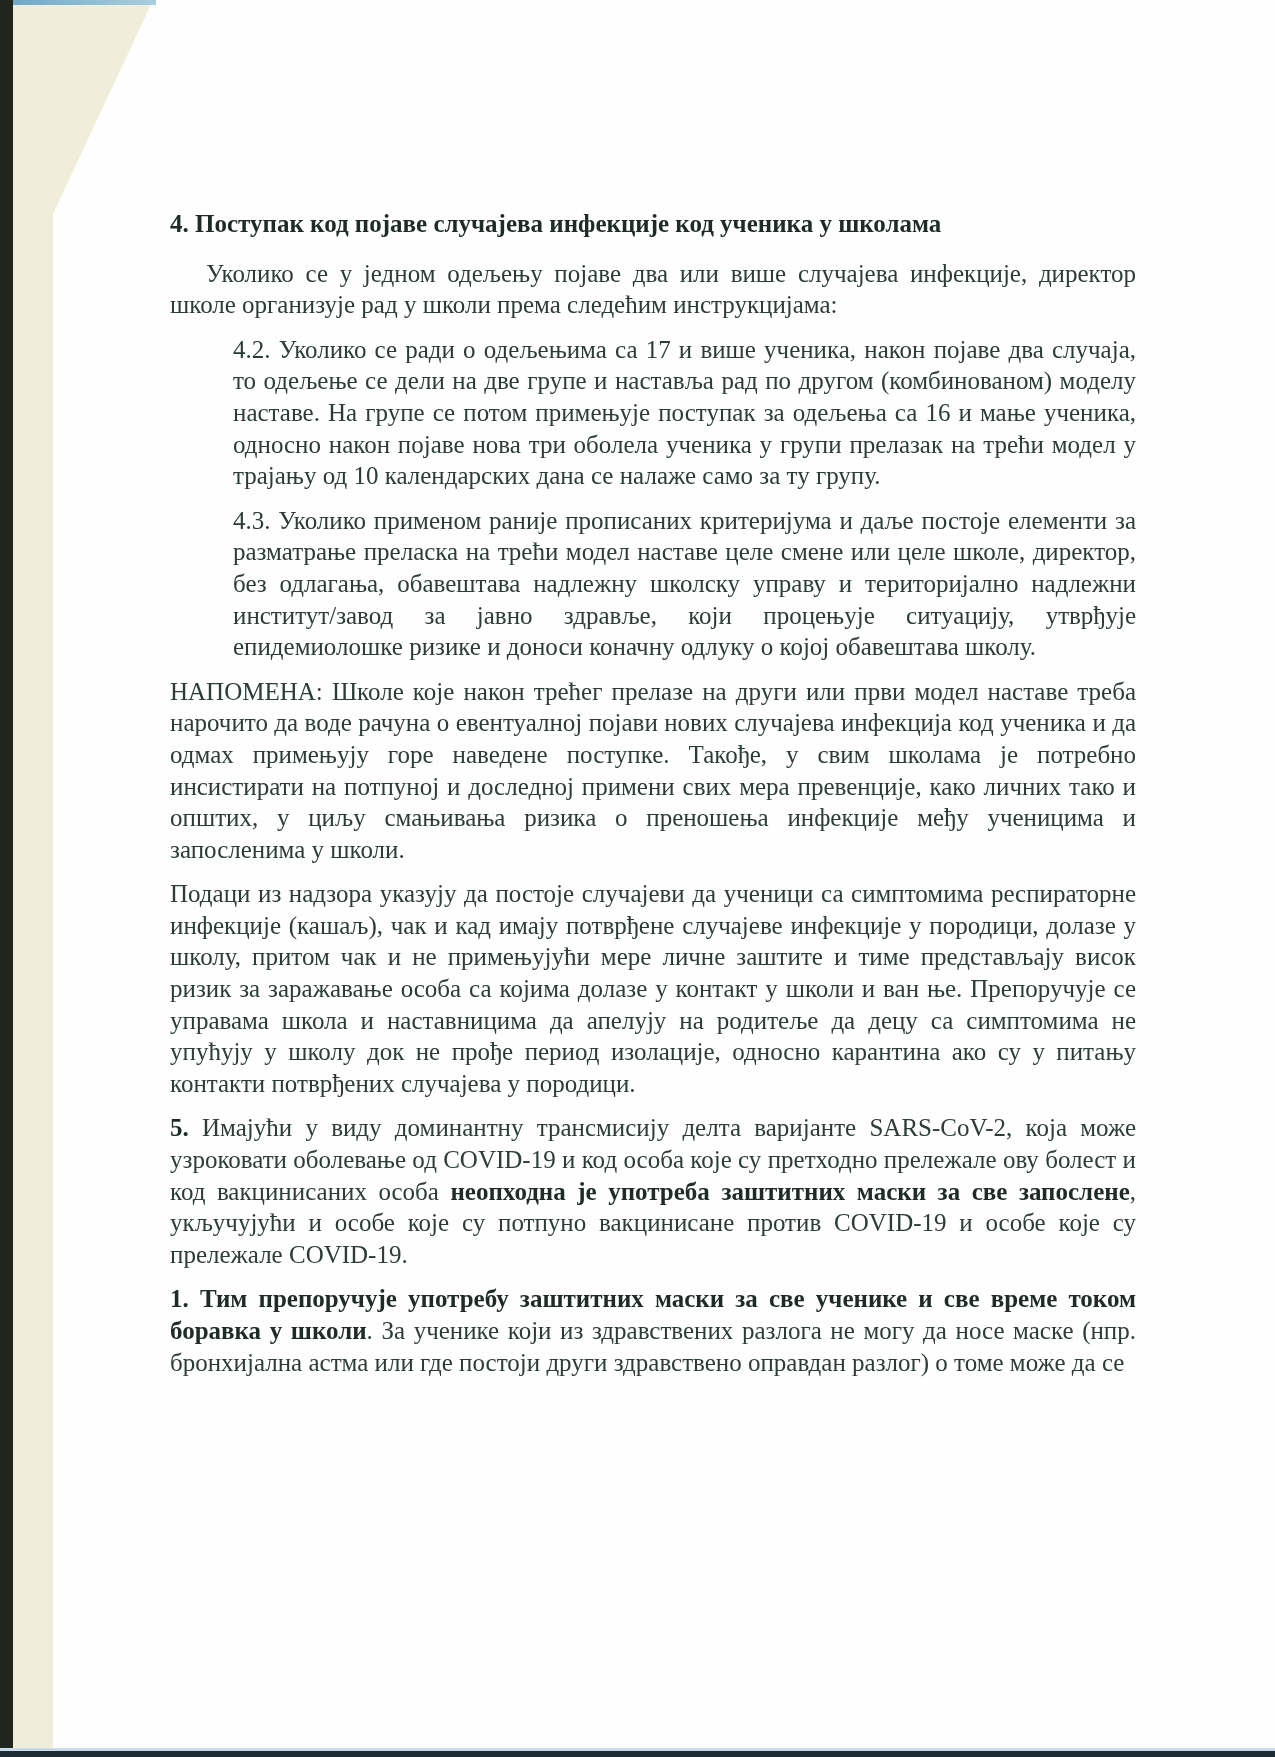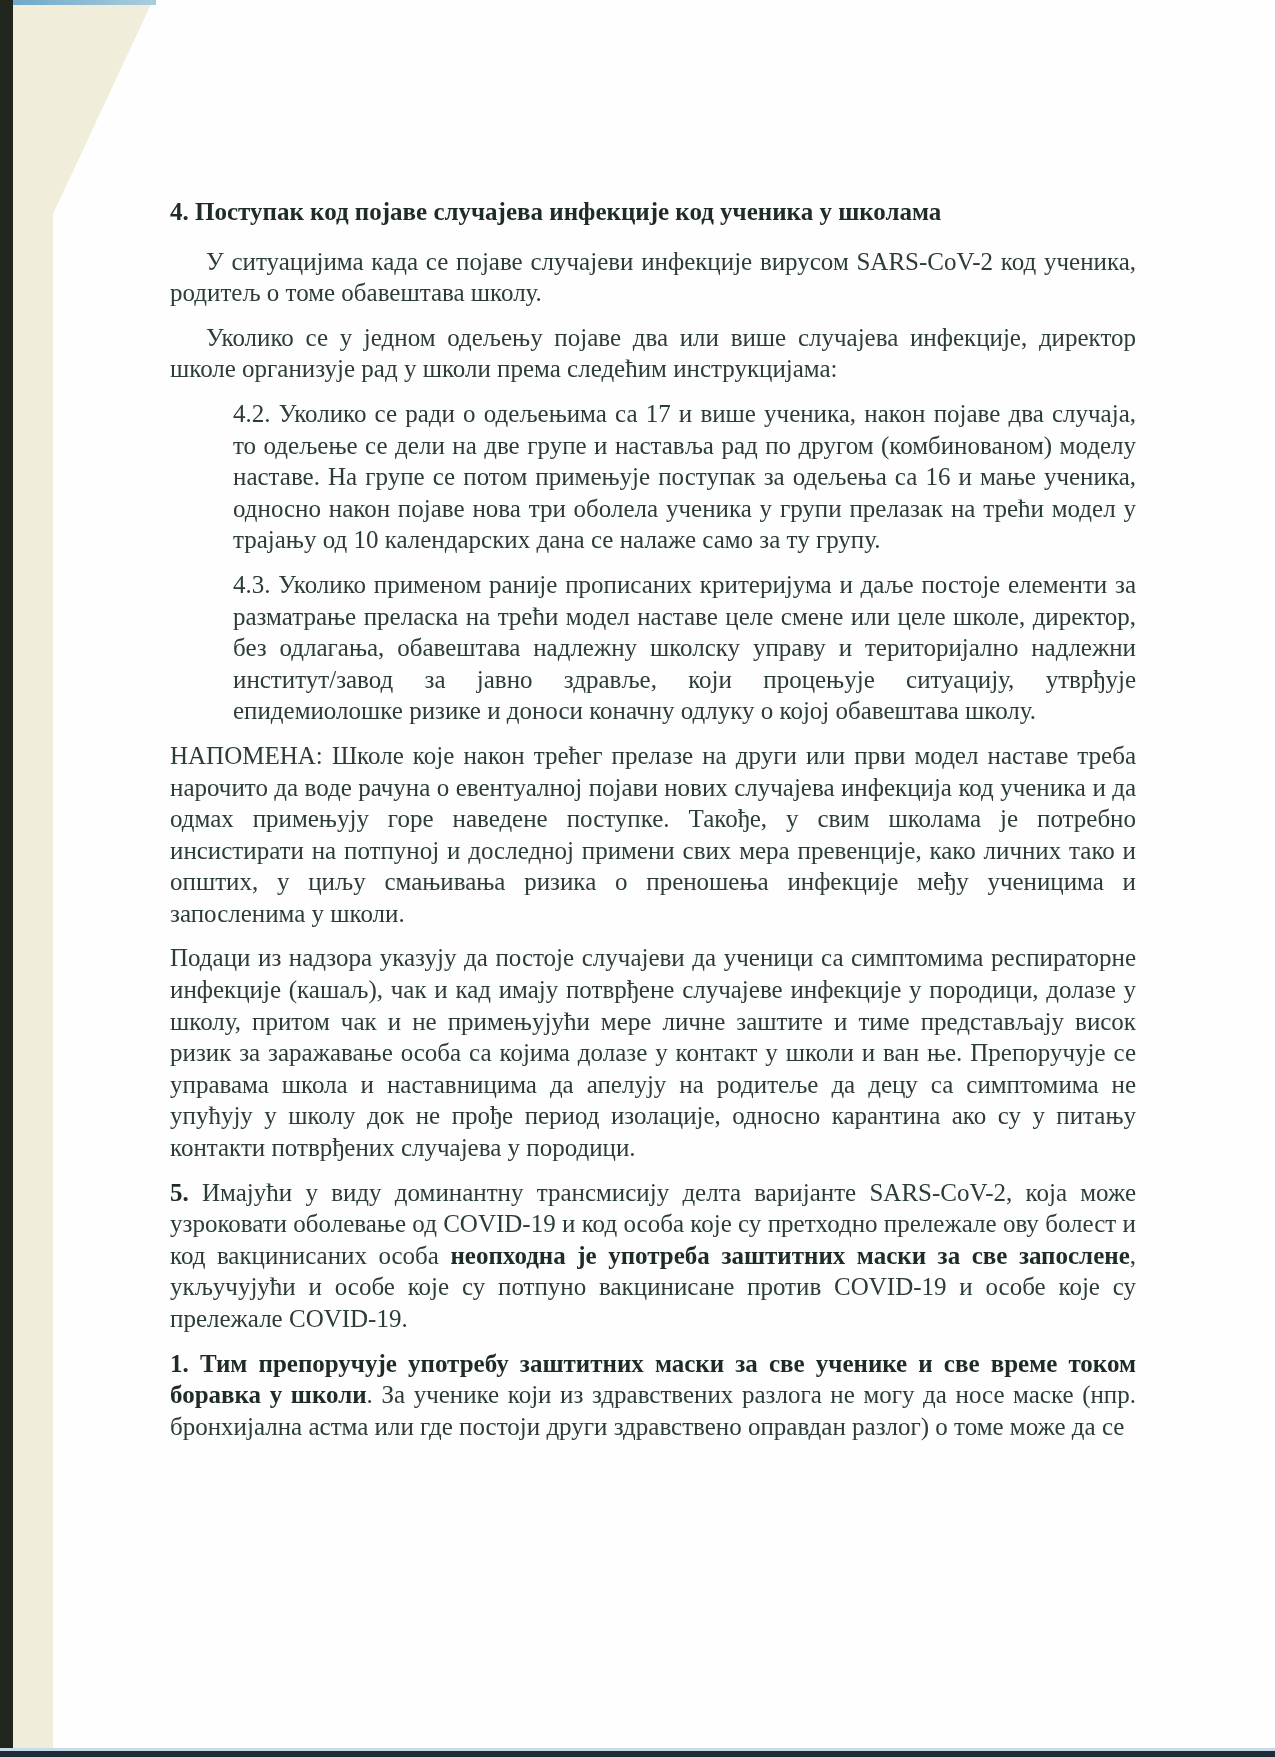--- a/index.html
+++ b/index.html
@@ -48,21 +48,21 @@
   }
   .page-sheet {
     position: absolute; left: 53px; top: 0;
     width: 1222px; height: 1751px;
     background: #fefefe;
     clip-path: polygon(100px 0, 100% 0, 100% 100%, 0 100%, 0 214px);
   }
   
   .doc {
     position: absolute;
-    left: 170px; top: 196px;
+    left: 170px; top: 208px;
     width: 966px;
     color: #2b3d34;
     font-size: 25px;
     line-height: 31.6px;
     text-align: justify;
   }
   .doc p { margin: 0 0 13px 0; }
   .doc p.heading {
     font-weight: bold;
     color: #1e2c25;
@@ -81,21 +81,20 @@
 <div class="scan-backing"></div>
 <div class="page-sheet"></div>
 <div class="scan-corner-triangle"></div>
 <div class="scan-top-accent"></div>
 <div class="scan-bottom-accent"></div>
 <div class="scan-bottom-strip"></div>
 
 <div class="doc">
   <p class="heading">4. Поступак код појаве случајева инфекције код ученика у школама</p>
   <div id="paragraphs">
-      <p class="body-indent"><span>У ситуацијима када се појаве случајеви инфекције вирусом SARS-CoV-2 код ученика, родитељ о томе обавештава школу.</span></p>
       <p class="body-indent"><span>Уколико се у једном одељењу појаве два или више случајева инфекције, директор школе организује рад у школи према следећим инструкцијама:</span></p>
       <p class="sub"><span>4.2. Уколико се ради о одељењима са 17 и више ученика, након појаве два случаја, то одељење се дели на две групе и наставља рад по другом (комбинованом) моделу наставе. На групе се потом примењује поступак за одељења са 16 и мање ученика, односно након појаве нова три оболела ученика у групи прелазак на трећи модел у трајању од 10 календарских дана се налаже само за ту групу.</span></p>
       <p class="sub"><span>4.3. Уколико применом раније прописаних критеријума и даље постоје елементи за разматрање преласка на трећи модел наставе целе смене или целе школе, директор, без одлагања, обавештава надлежну школску управу и територијално надлежни институт/завод за јавно здравље, који процењује ситуацију, утврђује епидемиолошке ризике и доноси коначну одлуку о којој обавештава школу.</span></p>
       <p class="body"><span>НАПОМЕНА: Школе које након трећег прелазе на други или први модел наставе треба нарочито да воде рачуна о евентуалној појави нових случајева инфекција код ученика и да одмах примењују горе наведене поступке. Такође, у свим школама је потребно инсистирати на потпуној и доследној примени свих мера превенције, како личних тако и општих, у циљу смањивања ризика о преношења инфекције међу ученицима и запосленима у школи.</span></p>
       <p class="body"><span>Подаци из надзора указују да постоје случајеви да ученици са симптомима респираторне инфекције (кашаљ), чак и кад имају потврђене случајеве инфекције у породици, долазе у школу, притом чак и не примењујући мере личне заштите и тиме представљају висок ризик за заражавање особа са којима долазе у контакт у школи и ван ње. Препоручује се управама школа и наставницима да апелују на родитеље да децу са симптомима не упућују у школу док не прође период изолације, односно карантина ако су у питању контакти потврђених случајева у породици.</span></p>
       <p class="body"><span class="seg-bold">5.</span><span> Имајући у виду доминантну трансмисију делта варијанте SARS-CoV-2, која може узроковати оболевање од COVID-19 и код особа које су претходно прележале ову болест и код вакцинисаних особа </span><span class="seg-bold">неопходна је употреба заштитних маски за све запослене</span><span>, укључујући и особе које су потпуно вакцинисане против COVID-19 и особе које су </span><span class="seg-underline">прележале COVID-19.</span></p>
       <p class="body"><span class="seg-bold">1. Тим препоручује употребу заштитних маски за све ученике и све време током боравка у школи</span><span>. За ученике који из здравствених разлога не могу да носе маске (нпр. бронхијална астма или где постоји други здравствено оправдан разлог) о томе може да се</span></p>
     </div>
 </div>
 

